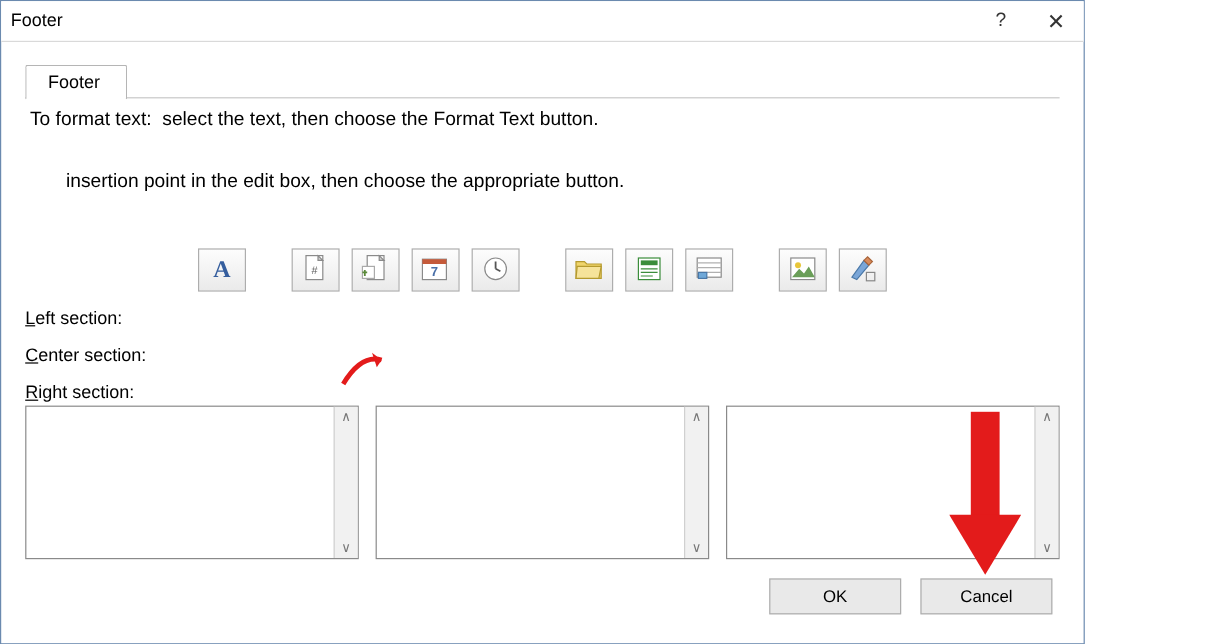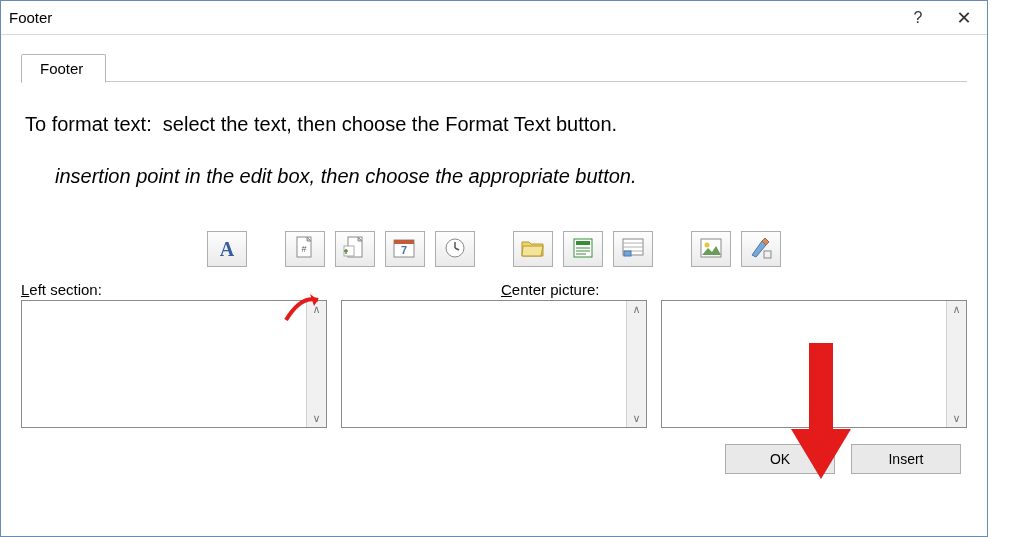--- a/index.html
+++ b/index.html
@@ -4,21 +4,21 @@
 <style>
   * { box-sizing: border-box; }
   body {
     margin: 0;
     font-family: "Segoe UI", Tahoma, sans-serif;
     font-size: 15px;
     background: #fff;
     color: #000;
   }
   .window {
-    width: 988px;
+    width: 904px;
     height: 537px;
     border: 1px solid #6b8aaf;
     display: flex;
     flex-direction: column;
     background: #fff;
   }
   .titlebar {
     height: 34px;
     background: #fff;
     border-bottom: 1px solid #d9d9d9;
@@ -68,26 +68,26 @@
   }
   .tabline {
     position: absolute;
     left: 20px; right: 20px;
     height: 1px;
     background: #c8c8c8;
     margin-top: -1px;
     z-index: 1;
   }
   .instructions {
-    margin-top: 28px;
+    margin-top: 4px;
     line-height: 26px;
-    font-size: 20px;
+    font-size: 16px;
     padding-left: 4px;
   }
-  .instructions .indent { padding-left: 30px; display: block; font-style: italic; }
+  .instructions .indent { padding-left: 30px; display: block; }
   .toolbar {
     display: flex;
     justify-content: center;
     gap: 10px;
     margin-top: 16px;
     margin-bottom: 8px;
   }
   .tool-gap { width: 18px; }
   .tool-btn {
     width: 40px;
@@ -96,20 +96,21 @@
     background: linear-gradient(#fdfdfd,#eaeaea);
     display: flex;
     align-items: center;
     justify-content: center;
     padding: 0;
   }
   .labels-row {
     display: flex;
     gap: 14px;
     margin-top: 6px;
+    flex-direction: column;
   }
   .labels-row > div { flex: 1 1 0; font-size: 15px; }
   .labels-row .u { text-decoration: underline; }
   .sections-row {
     display: flex;
     gap: 14px;
     margin-top: 2px;
   }
   .section-box {
     flex: 1 1 0;
@@ -275,21 +276,22 @@
               <path d="M2 18 L12 4 L16 8 L6 20 Z" fill="#7aa6d8" stroke="#4a78a8"></path>
               <path d="M12 4 L15 1 L19 5 L16 8 Z" fill="#d88a5a" stroke="#a8643a"></path>
               <rect x="14" y="14" width="7" height="7" fill="none" stroke="#888"></rect>
             </svg>
         </span>
       </button>
     </div>
 
     <div class="labels-row">
       <div><span class="u">L</span><span>eft section:</span></div>
-      <div><span class="u">C</span><span>enter picture:</span></div>
+      <div><span class="u">C</span><span>enter section:</span></div>
+      <div><span class="u">R</span><span>ight section:</span></div>
     </div>
 
     <div class="sections-row">
       <div class="section-box">
         <div class="area"></div>
         <div class="scroll">
             <span>∧</span>
             <span>∨</span>
           </div>
       </div>
@@ -304,21 +306,21 @@
         <div class="area"></div>
         <div class="scroll">
             <span>∧</span>
             <span>∨</span>
           </div>
       </div>
     </div>
 
     <div class="dlg-buttons">
       <button class="dlg-btn">OK</button>
-      <button class="dlg-btn">Insert</button>
+      <button class="dlg-btn">Cancel</button>
     </div>
 
     <div class="arrow" style="left:275px; top:255px;">
       <svg width="50" height="40">
           <path d="M10 30 Q 25 5 42 10" stroke="#e31b1b" stroke-width="4" fill="none"></path>
           <path d="M42 10 L34 4 L38 16 Z" fill="#e31b1b"></path>
         </svg>
     </div>
     <div class="arrow" style="left:790px; top:308px;">
       <svg width="60" height="140">

